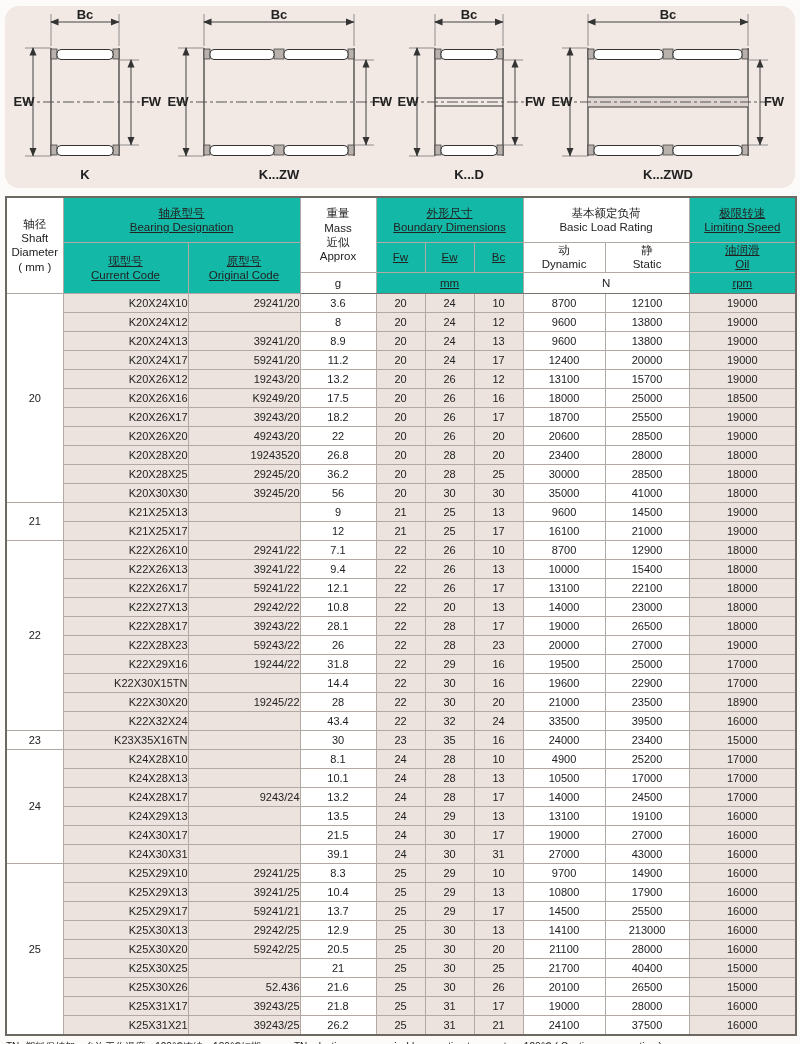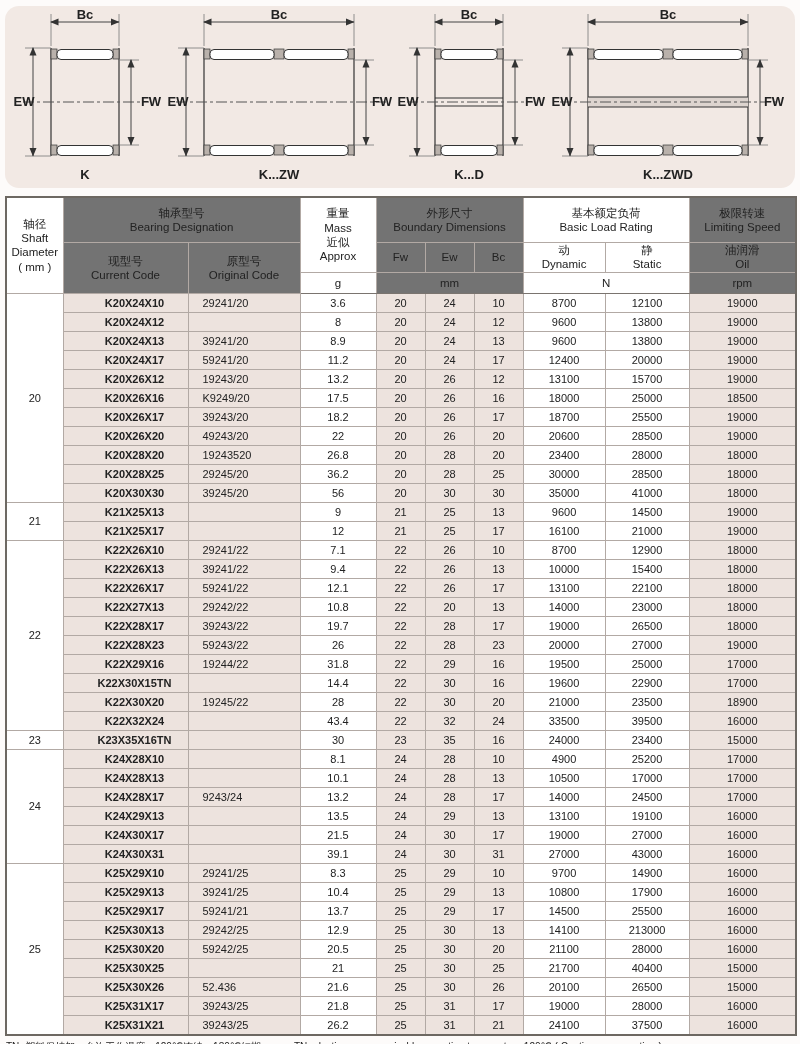--- a/index.html
+++ b/index.html
@@ -55,25 +55,25 @@
     font-weight:normal;
     white-space:pre-line;
     line-height:1.25;
     font-size:11.5px;
   }
   .h1 th{height:44px;}
   .h2 th{height:27px;}
   .h3 th{height:20px;}
   thead tr.h3 th{border-bottom:1px solid #7a746f;}
   tbody tr{height:18.3px;line-height:18px;}
-  .beige{background:#737373;}
+  .beige{background:#14b8a6;text-decoration:underline;}
   .pink{background:#ede3de;}
   .white{background:#ffffff;}
-  td.left{text-align:center;padding-left:18px;font-weight:bold;}
-  td.left2{text-align:left;padding-left:14px;}
+  td.left{text-align:right;padding-left:18px;}
+  td.left2{text-align:right;padding-left:14px;}
   tr.group-start td{border-top:1px solid #7a746f;}
   
   .notes{
     display:flex;
     margin:3px 6px 0 6px;
     font-size:10px;
     line-height:1.55;
     color:#222;
   }
   .notes .cn{width:286px;}
@@ -447,21 +447,21 @@
         <td class="pink">22</td>
         <td class="pink">20</td>
         <td class="pink">13</td>
         <td class="white">14000</td>
         <td class="white">23000</td>
         <td class="pink">18000</td>
       </tr>
       <tr>
         <td class="pink left">K22X28X17</td>
         <td class="pink left2">39243/22</td>
-        <td class="white">19.7</td>
+        <td class="white">28.1</td>
         <td class="pink">22</td>
         <td class="pink">28</td>
         <td class="pink">17</td>
         <td class="white">19000</td>
         <td class="white">26500</td>
         <td class="pink">18000</td>
       </tr>
       <tr>
         <td class="pink left">K22X28X23</td>
         <td class="pink left2">59243/22</td>

